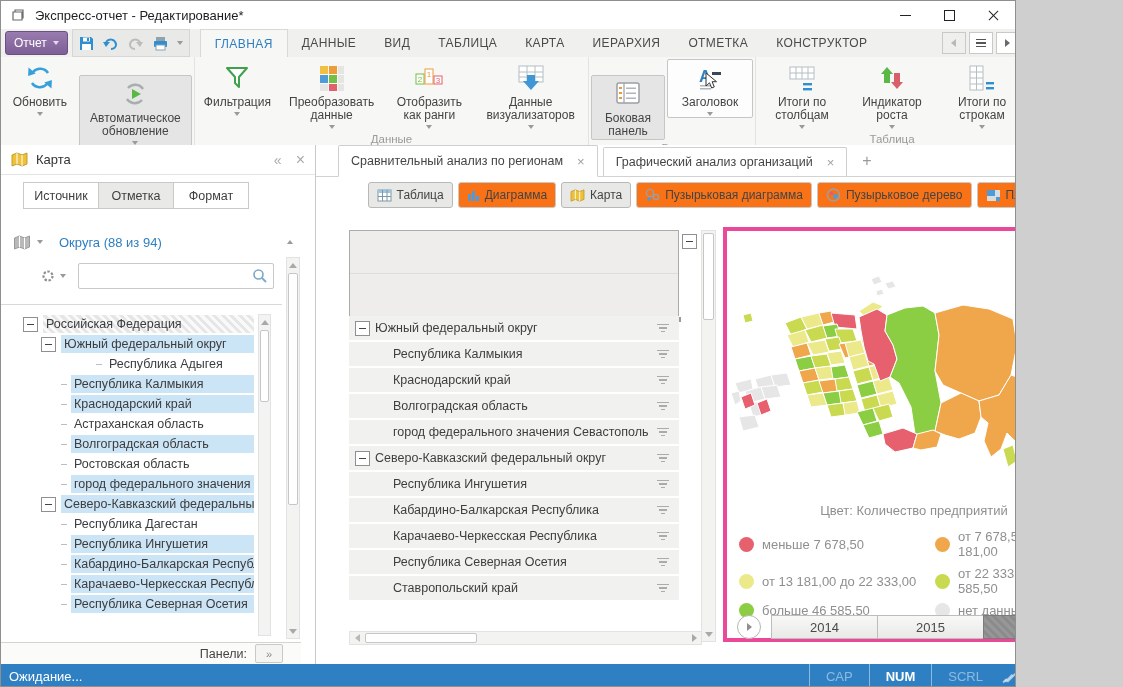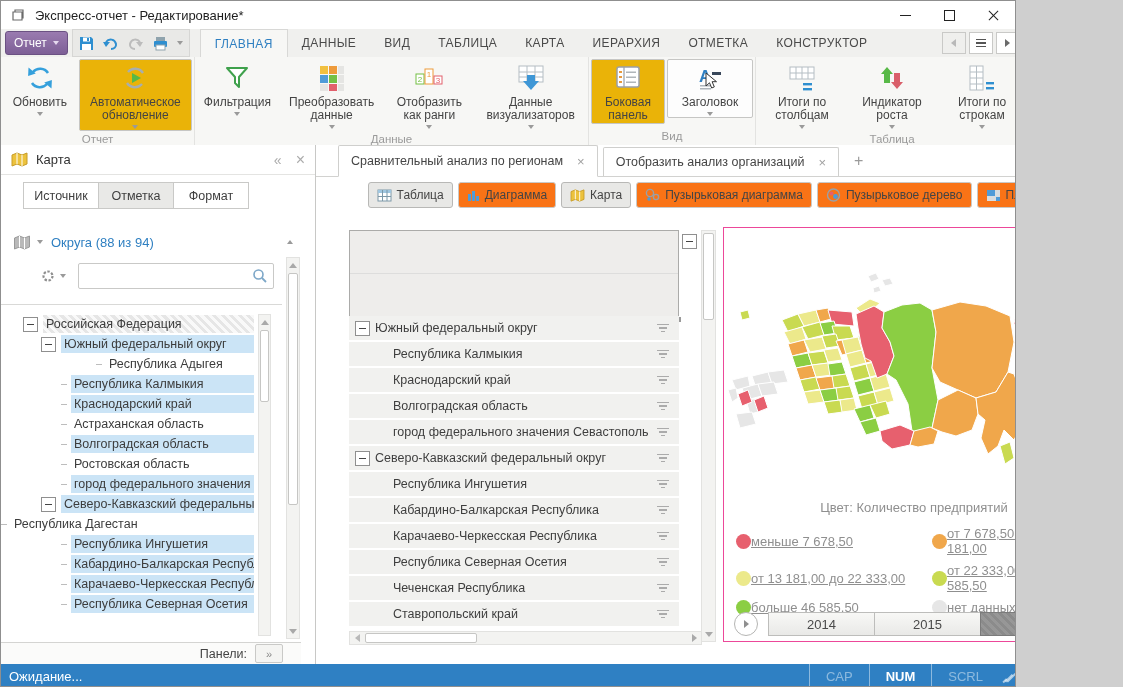--- a/index.html
+++ b/index.html
@@ -36,21 +36,21 @@
   .burger i{display:block;width:10px;height:1.5px;background:#555;}
   .menuitem{display:flex;align-items:center;gap:7px;font-size:12.5px;color:#3f3f3f;margin-left:28px;}
   
   .ribbon{position:absolute;left:0;top:56px;width:100%;height:88px;background:#f7f7f5;border-bottom:1px solid #d8d8d6;display:flex;}
   .rgroup{display:flex;flex-direction:column;border-right:1px solid #e3e3e1;padding:2px 2px 0 2px;box-sizing:border-box;}
   .rbtns{display:flex;flex:1;align-items:flex-start;justify-content:center;gap:2px;}
   .rbtn{display:flex;flex-direction:column;align-items:center;padding:3px 5px 1px 5px;font-size:12px;color:#444;
         text-align:center;line-height:13px;border:1px solid transparent;border-radius:2px;position:relative;}
   .rbtn .lbl{margin-top:3px;}
   .rbtn .caret{margin-top:3px;}
-  .rbtn.boxed{background:#eab308;border-color:#c6c6c4;}
+  .rbtn.boxed{background:#e5e5e5;border-color:#c6c6c4;margin-top:16px;}
   .rbtn.boxed-light{background:#fdfdfd;border-color:#c6c6c4;}
   .rglabel{text-align:center;font-size:11.5px;color:#9a9a9a;padding:2px 0 3px 0;}
   
   .main{position:absolute;left:0;top:144px;width:100%;height:519px;background:#fff;}
   
   .lpanel{position:absolute;left:0;top:0;width:315px;height:519px;border-right:1px solid #c8c8c6;box-sizing:border-box;background:#fff;}
   .lp-header{position:absolute;left:0;top:0;width:100%;height:29px;border-bottom:1px solid #e4e4e2;display:flex;align-items:center;}
   .lp-title{font-size:13px;color:#333;margin-left:8px;}
   .lp-hbtn{color:#ababab;font-size:14px;line-height:14px;}
   .segtabs{position:absolute;left:23px;top:37px;display:flex;}
@@ -100,25 +100,25 @@
   .trows{position:absolute;left:33px;top:171px;width:330px;}
   .trowt{height:24px;margin-bottom:2px;background:#f1f1ef;display:flex;align-items:center;font-size:12.5px;color:#3e3e3e;}
   .trowt .lbl{flex:1;white-space:nowrap;overflow:hidden;}
   .funnel{width:13px;display:flex;flex-direction:column;align-items:center;gap:2px;margin-right:10px;flex:none;}
   .funnel i{display:block;height:1.5px;background:#ababab;}
   .funnel i:nth-child(1){width:12px;}.funnel i:nth-child(2){width:8px;}.funnel i:nth-child(3){width:4px;}
   .hscroll{position:absolute;left:33px;top:486px;width:353px;height:14px;background:#f3f3f1;border:1px solid #e2e2e0;box-sizing:border-box;}
   .hthumb{position:absolute;top:1px;bottom:1px;background:#fff;border:1px solid #c6c6c4;border-radius:2px;}
   .harrow{position:absolute;top:0;bottom:0;width:14px;display:flex;align-items:center;justify-content:center;}
   
-  .mappanel{position:absolute;left:407px;top:82px;width:382px;height:415px;border:1px solid #ec4899;box-sizing:border-box;background:#fff;}
+  .mappanel{position:absolute;left:407px;top:82px;width:382px;height:415px;border:4px solid #ec4899;box-sizing:border-box;background:#fff;}
   .maparea{position:absolute;left:0;top:0;width:380px;height:268px;}
   .legtitle{position:absolute;left:0;top:272px;width:100%;text-align:center;font-size:13px;color:#8f8f8f;}
   .legend{position:absolute;left:12px;top:298px;width:356px;display:grid;grid-template-columns:196px 160px;row-gap:7px;}
-  .legitem{display:flex;align-items:center;font-size:13px;color:#8f8f8f;text-decoration:underline;}
+  .legitem{display:flex;align-items:center;gap:8px;font-size:13px;color:#8f8f8f;}
   .sw{width:15px;height:15px;border-radius:50%;flex:none;}
   .timeline{position:absolute;left:0;top:384px;width:100%;height:24px;display:flex;align-items:center;}
   .playbtn{width:22px;height:22px;border-radius:50%;border:1px solid #b5b5b3;background:#fff;margin-left:10px;display:flex;align-items:center;justify-content:center;}
   .playbtn .tri-r{border-left-color:#8f8f8f;}
   .years{display:flex;margin-left:11px;}
   .year{width:107px;height:24px;border:1px solid #bdbdbb;margin-left:-1px;background:linear-gradient(#f8f8f6,#e9e9e7);
         display:flex;align-items:center;justify-content:center;font-size:13px;color:#4a4a4a;box-sizing:border-box;}
   .year.active{background:#8b8b8b repeating-linear-gradient(45deg,rgba(255,255,255,.10) 0 3px,rgba(0,0,0,0) 3px 6px);color:#fff;border-color:#7b7b7b;}
   
   .c-red{fill:#e7606e}.c-org{fill:#f0a74b}.c-pyl{fill:#ece98b}.c-ygr{fill:#c9da51}.c-grn{fill:#8bce43}.c-gry{fill:#e6e6e6}
@@ -396,21 +396,21 @@
         <div class="seg">Формат</div>
       </div>
 
       <div class="lp-link-row">
         <svg class="icon" width="18" height="15" viewBox="0 0 17 15" style="margin-left:12px">
           <polygon points="1,3 6,1 11,3 16,1 16,12 11,14 6,12 1,14" fill="#b9b9b9" stroke="#9a9a9a"></polygon>
           <line x1="6" y1="1" x2="6" y2="12" stroke="#fff"></line>
             <line x1="11" y1="3" x2="11" y2="14" stroke="#fff"></line>
         </svg>
         <span class="caret" style="margin-left:6px"></span>
-        <span class="bluelink" style="margin-left:8px">Округа (88 из 94)</span>
+        <span class="bluelink" style="margin-left:16px">Округа (88 из 94)</span>
         <span class="caret" style="margin-left:auto;margin-right:22px;transform:rotate(180deg)"></span>
       </div>
 
       <div class="lp-search">
         <svg class="icon" width="14" height="14" viewBox="0 0 14 14" style="margin-left:40px">
           <circle cx="7" cy="7" r="4.5" fill="none" stroke="#8f8f8f" stroke-width="2.2" stroke-dasharray="2.4 1.6"></circle>
         </svg>
         <span class="caret" style="margin-left:5px"></span>
         <div class="searchbox" style="margin-left:12px">
           <input type="text" placeholder="" style="">
@@ -462,21 +462,21 @@
         <div class="trow" style="padding-left:60px">
           <span class="tick"></span>
             <span class="lbl sel">город федерального значения Севастополь</span>
         </div>
         <div class="trow" style="padding-left:40px">
           <span class="expander">
               <i></i>
             </span>
           <span class="lbl sel">Северо-Кавказский федеральный округ</span>
         </div>
-        <div class="trow" style="">
+        <div class="trow" style="padding-left:60px">
           <span class="tick"></span>
             <span class="lbl">Республика Дагестан</span>
         </div>
         <div class="trow" style="padding-left:60px">
           <span class="tick"></span>
             <span class="lbl sel">Республика Ингушетия</span>
         </div>
         <div class="trow" style="padding-left:60px">
           <span class="tick"></span>
             <span class="lbl sel">Кабардино-Балкарская Республика</span>
@@ -516,21 +516,21 @@
 
     <div class="center">
 
       <div class="doctabbar">
         <div style="width:22px"></div>
         <div class="dtab active">
           <span>Сравнительный анализ по регионам</span>
           <span class="x">×</span>
         </div>
         <div class="dtab">
-          <span>Отобразить анализ организаций</span>
+          <span>Графический анализ организаций</span>
           <span class="x">×</span>
         </div>
         <span class="plus">+</span>
         <div class="dright">
           <svg class="icon" width="20" height="13" viewBox="0 0 20 13">
             <rect x="1" y="1" width="7.5" height="11" fill="none" stroke="#7a7a7a" stroke-width="1.4"></rect>
             <rect x="11.5" y="1" width="7.5" height="11" fill="none" stroke="#7a7a7a" stroke-width="1.4"></rect>
           </svg>
           <span class="caret"></span>
         </div>
@@ -671,28 +671,20 @@
         <div class="trowt">
           <span class="lbl" style="padding-left:44px">Карачаево-Черкесская Республика</span>
           <span class="funnel">
               <i></i>
               <i></i>
               <i></i>
             </span>
         </div>
         <div class="trowt">
           <span class="lbl" style="padding-left:44px">Республика Северная Осетия</span>
-          <span class="funnel">
-              <i></i>
-              <i></i>
-              <i></i>
-            </span>
-        </div>
-        <div class="trowt">
-          <span class="lbl" style="padding-left:44px">Чеченская Республика</span>
           <span class="funnel">
               <i></i>
               <i></i>
               <i></i>
             </span>
         </div>
         <div class="trowt">
           <span class="lbl" style="padding-left:44px">Ставропольский край</span>
           <span class="funnel">
               <i></i>

